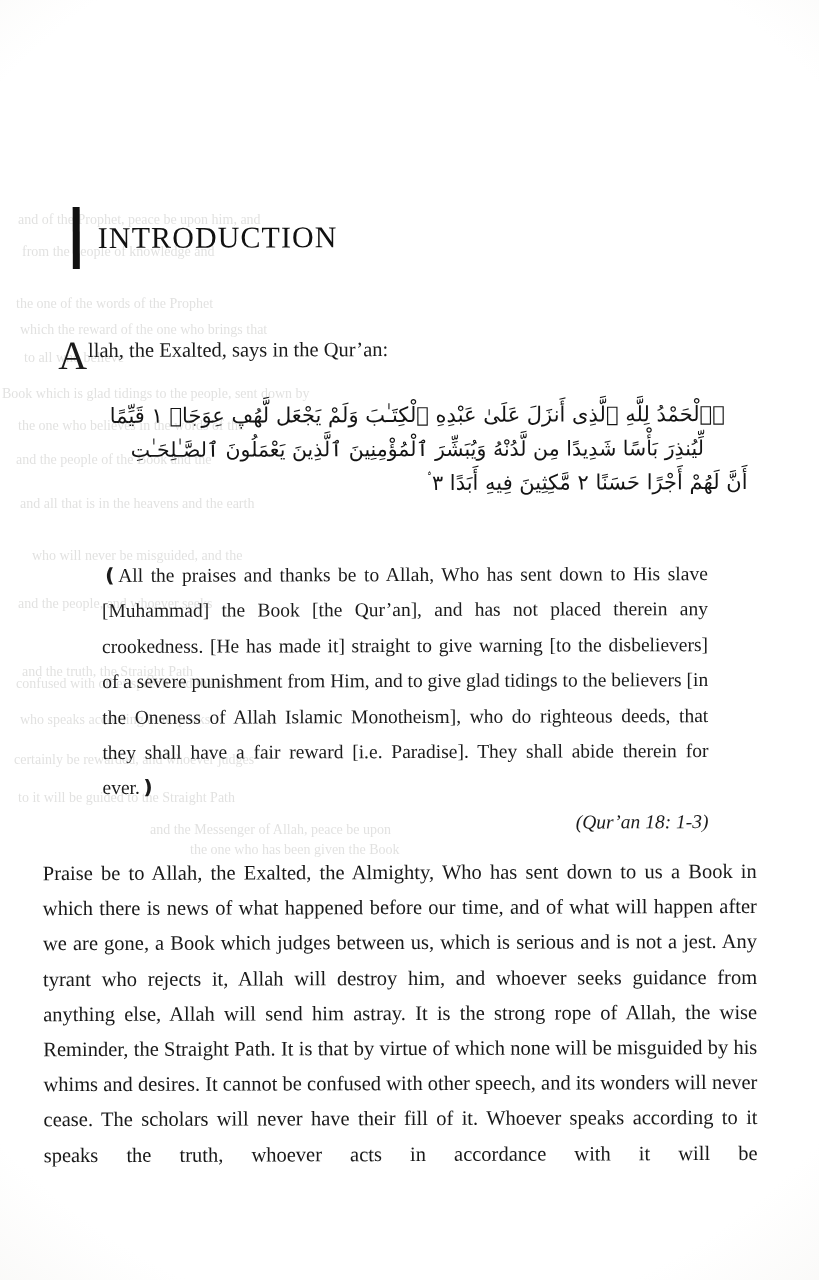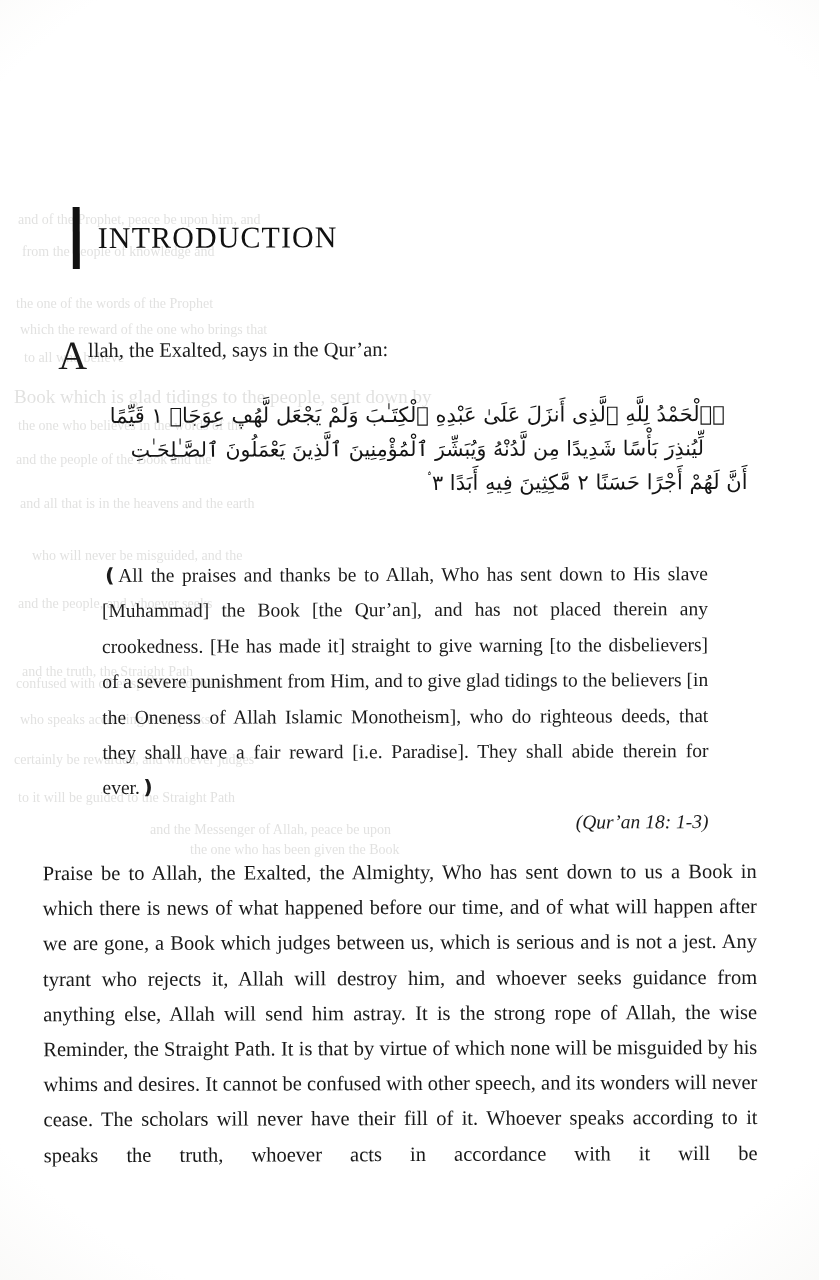--- a/index.html
+++ b/index.html
@@ -154,21 +154,21 @@
 <body>
 
 <div class="page">
 
   <div>
     <div class="bleed" style="left:18px; top:212px; font-size:14px;">and of the Prophet, peace be upon him, and</div>
     <div class="bleed" style="left:22px; top:244px; font-size:14px;">from the people of knowledge and</div>
     <div class="bleed" style="left:16px; top:296px; font-size:14px;">the one of the words of the Prophet</div>
     <div class="bleed" style="left:20px; top:322px; font-size:14px;">which the reward of the one who brings that</div>
     <div class="bleed" style="left:24px; top:350px; font-size:14px;">to all who believe</div>
-    <div class="bleed" style="left:14px; top:386px; font-size:19px;font-family:Liberation Serif, serif;">Book which is glad tidings to the people, sent down by</div>
+    <div class="bleed" style="left:2px; top:386px; font-size:14px;font-family:Liberation Serif, serif;">Book which is glad tidings to the people, sent down by</div>
     <div class="bleed" style="left:18px; top:418px; font-size:14px;">the one who believes in the words of the</div>
     <div class="bleed" style="left:16px; top:452px; font-size:14px;">and the people of the Book and the</div>
     <div class="bleed" style="left:20px; top:486px; font-size:14px;margin-top:10px;">and all that is in the heavens and the earth</div>
     <div class="bleed" style="left:32px; top:548px; font-size:14px;">who will never be misguided, and the</div>
     <div class="bleed" style="left:18px; top:596px; font-size:14px;">and the people, and whoever seeks</div>
     <div class="bleed" style="left:22px; top:664px; font-size:14px;">and the truth, the Straight Path</div>
     <div class="bleed" style="left:16px; top:676px; font-size:14px;">confused with other speech and the wonders</div>
     <div class="bleed" style="left:20px; top:712px; font-size:14px;">who speaks according to it speaks</div>
     <div class="bleed" style="left:14px; top:752px; font-size:14px;">certainly be rewarded, and whoever judges</div>
     <div class="bleed" style="left:18px; top:790px; font-size:14px;">to it will be guided to the Straight Path</div>

